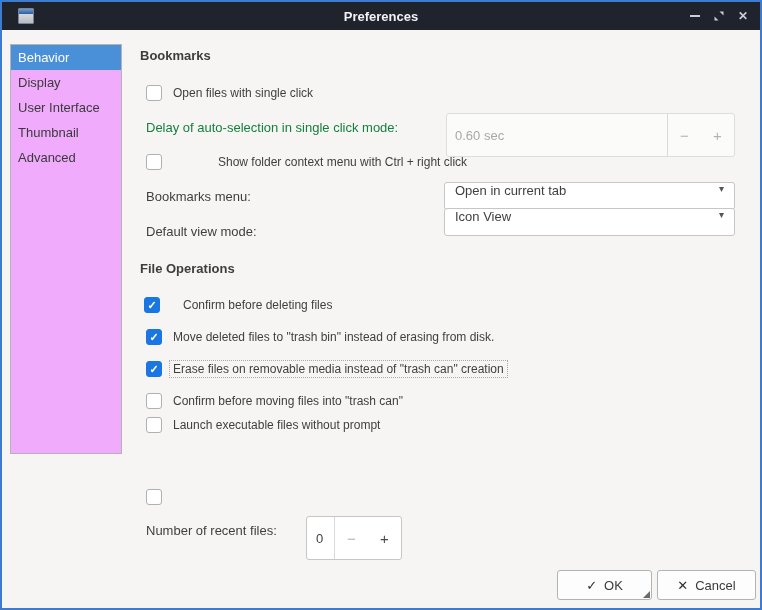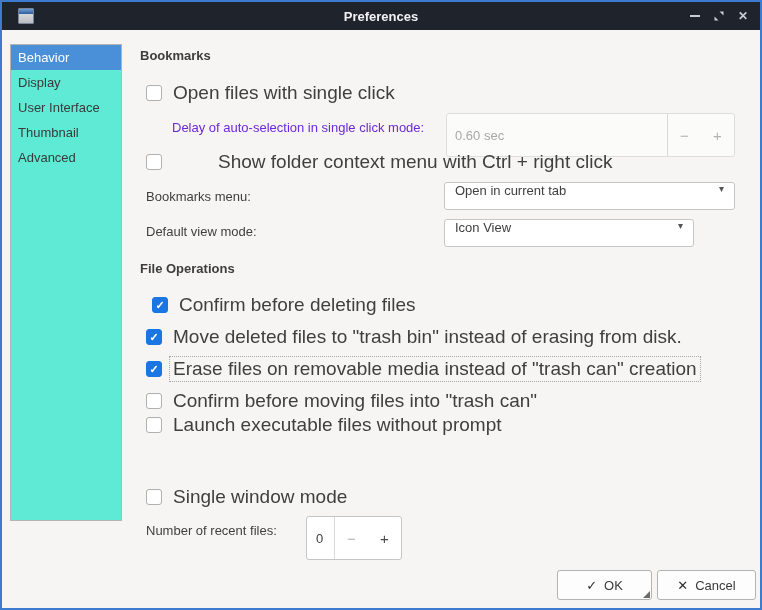--- a/index.html
+++ b/index.html
@@ -25,41 +25,41 @@
   }
   .title { flex:1; text-align:center; color:#f1f2f4; font-weight:bold; font-size:13px; }
   .tb-controls { position:absolute; right:8px; top:0; height:28px; display:flex; align-items:center; gap:6px; }
   .tb-btn { width:18px; height:18px; display:flex; align-items:center; justify-content:center;
             color:#c9cdd6; font-size:12px; cursor:default; }
   .min-glyph { width:10px; height:2px; background:#c9cdd6; }
   .close-glyph { font-size:12px; font-weight:bold; color:#c9cdd6; }
   
   .body { position:relative; flex:1; }
   .sidebar {
-    position:absolute; left:8px; top:14px; width:112px; height:477px;
-    background:#5eead4; border:1px solid #b4b4b4;
+    position:absolute; left:8px; top:14px; width:112px; height:410px;
+    background:#f0abfc; border:1px solid #b4b4b4;
   }
   .side-item { height:25px; line-height:25px; padding-left:7px; font-size:13px; color:#3a3a3a; cursor:default; }
   .side-item.selected { background:#4a90d9; color:#ffffff; }
   
   .content { position:absolute; left:138px; top:0; width:595px; height:100%; }
   .abs { position:absolute; }
   .section-header { font-size:13px; font-weight:bold; color:#3d3d3d; }
   .cb-row { display:flex; align-items:center; height:18px; }
   .checkbox {
     width:16px; height:16px; border:1px solid #b0b0b0; border-radius:3px;
     background:#ffffff; margin-right:8px; flex:0 0 16px;
     display:flex; align-items:center; justify-content:center;
   }
   .checkbox.checked { background:#1a76e2; border-color:#1a76e2; }
   .checkbox.checked::after { content:"✓"; color:#ffffff; font-size:11px; font-weight:bold; line-height:1; }
-  .cb-label { font-size:19px; color:#3f3f3f; padding:1px 3px; }
+  .cb-label { font-size:12px; color:#3f3f3f; padding:1px 3px; }
   .cb-label.focused { outline:1px dotted #a8a8a8; }
   .field-label { font-size:13px; color:#3f3f3f; }
-  .field-label.dim { color:#6d28d9;margin-left:26px; }
+  .field-label.dim { color:#15803d; }
   .row-28 { height:28px; display:flex; align-items:center; }
   
   .spin {
     display:flex; align-items:stretch; height:44px; background:#ffffff;
     border:1px solid #c6c6c6; border-radius:3px; overflow:hidden;
   }
   .spin.disabled { background:#fbfbfa; border-color:#dedede; }
   .spin-value { display:flex; align-items:center; padding-left:8px; font-size:13px; color:#3f3f3f; flex:1; }
   .spin.disabled .spin-value { color:#a8a8a8; }
   .spin-sep { width:1px; background:#d9d9d9; }
@@ -147,28 +147,28 @@
         <span class="field-label">Bookmarks menu:</span>
       </div>
       <div class="abs combo" style="left:304px; top:152px; width:291px;">
         <span class="combo-value">Open in current tab</span>
         <span class="combo-arrow">▾</span>
       </div>
 
       <div class="abs row-28" style="left:6px; top:187px;">
         <span class="field-label">Default view mode:</span>
       </div>
-      <div class="abs combo" style="left:304px; top:189px; width:250px;">
+      <div class="abs combo" style="left:304px; top:178px; width:291px;">
         <span class="combo-value">Icon View</span>
         <span class="combo-arrow">▾</span>
       </div>
 
       <div class="abs section-header" style="left:0; top:231px;">File Operations</div>
 
-      <div class="abs cb-row" style="left:12px; top:266px;">
+      <div class="abs cb-row" style="left:4px; top:266px;gap:12px;">
         <span class="checkbox checked"></span>
         <span class="cb-label">Confirm before deleting files</span>
       </div>
       <div class="abs cb-row" style="left:6px; top:298px;">
         <span class="checkbox checked"></span>
         <span class="cb-label">Move deleted files to "trash bin" instead of erasing from disk.</span>
       </div>
       <div class="abs cb-row" style="left:6px; top:330px;">
         <span class="checkbox checked"></span>
         <span class="cb-label focused">Erase files on removable media instead of "trash can" creation</span>
@@ -176,21 +176,20 @@
       <div class="abs cb-row" style="left:6px; top:362px;">
         <span class="checkbox"></span>
         <span class="cb-label">Confirm before moving files into "trash can"</span>
       </div>
       <div class="abs cb-row" style="left:6px; top:386px;">
         <span class="checkbox"></span>
         <span class="cb-label">Launch executable files without prompt</span>
       </div>
       <div class="abs cb-row" style="left:6px; top:458px;">
         <span class="checkbox"></span>
-        <span class="cb-label">Single window mode</span>
       </div>
 
       <div class="abs row-28" style="left:6px; top:486px;">
         <span class="field-label">Number of recent files:</span>
       </div>
       <div class="abs spin" style="left:166px; top:486px; width:96px;">
         <div class="spin-value" style="flex:0 0 27px; padding-left:9px;">0</div>
         <div class="spin-sep"></div>
         <div class="spin-btn dim" style="width:33px;">−</div>
         <div class="spin-btn" style="width:33px;">+</div>

